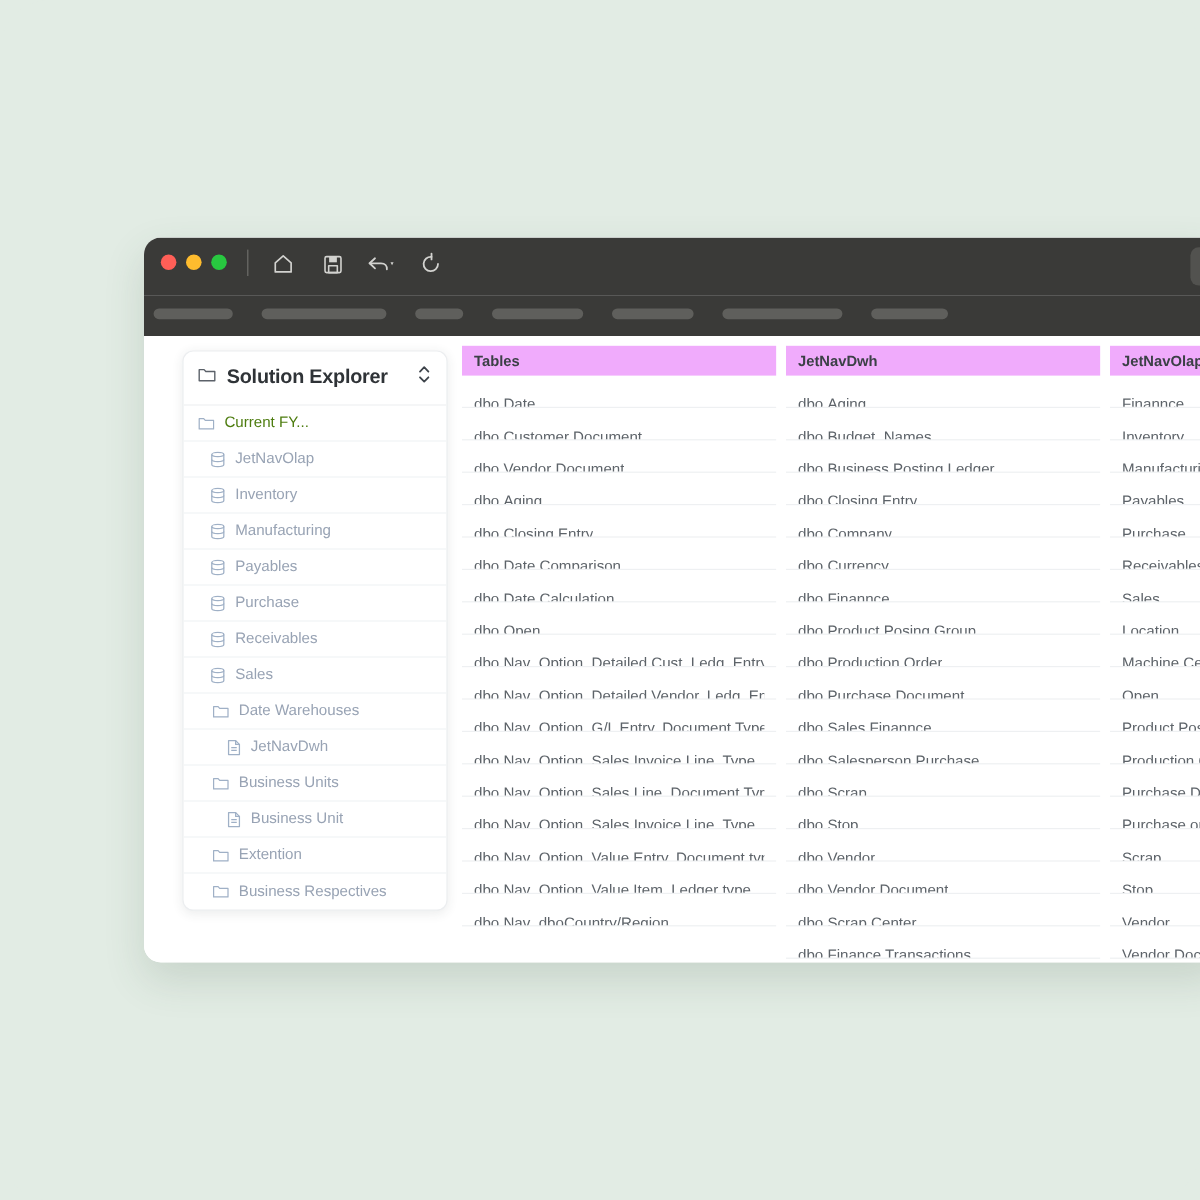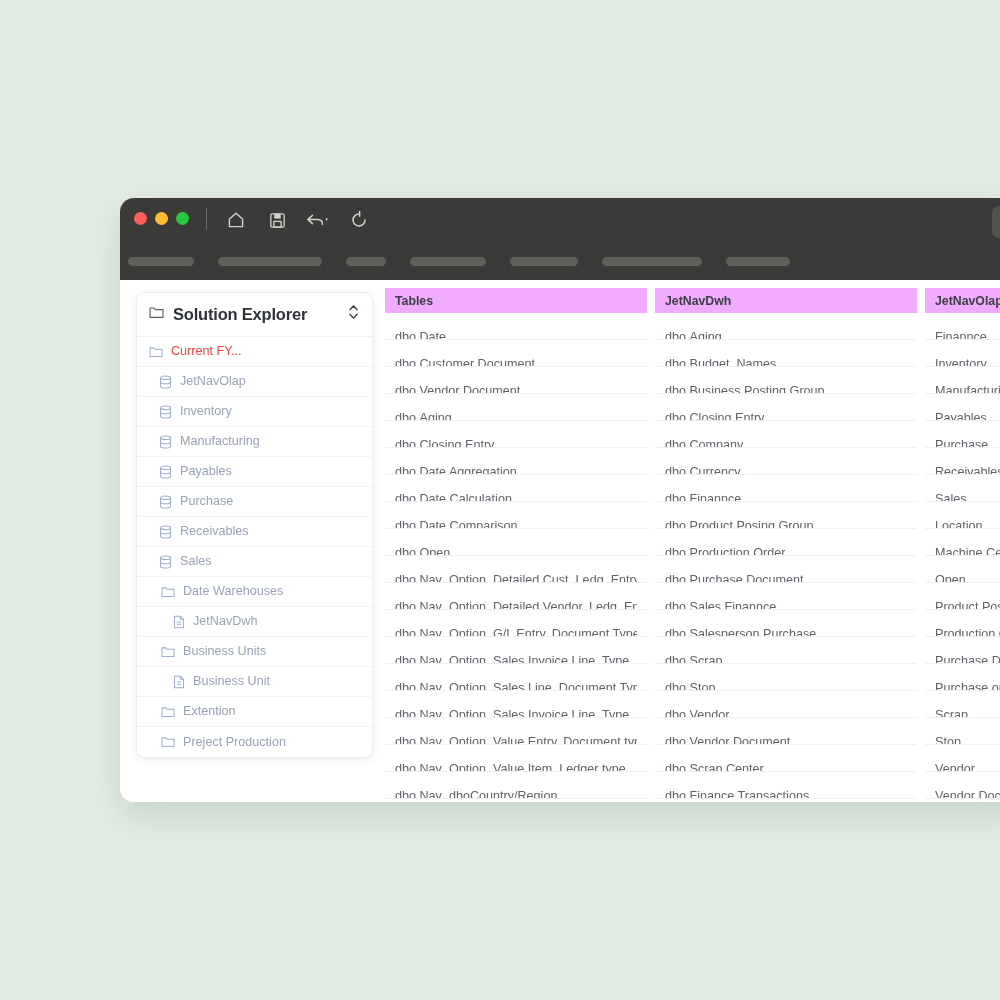--- a/index.html
+++ b/index.html
@@ -127,21 +127,21 @@
   #content {
     position: relative;
     height: 522px;
     background: #ffffff;
     display: flex;
   }
 
   
   #sidebar {
     width: 265px;
-    padding: 12px 12px 0 16px;
+    padding: 12px 12px 0 32px;
     flex: 0 0 auto;
   }
 
   #explorer-card {
     background: #ffffff;
     border: 1px solid #eceef0;
     border-radius: 9px;
     box-shadow: 0 2px 9px rgba(40, 60, 50, 0.09);
     overflow: hidden;
   }
@@ -173,21 +173,21 @@
     border-bottom: 1px solid #f1f3f5;
     font-size: 12.6px;
     cursor: pointer;
     white-space: nowrap;
   }
   .tree-item:last-child { border-bottom: none; }
   .tree-item .ico { margin-right: 8px; display: flex; flex: 0 0 auto; }
   .tree-item .lbl { line-height: 1; }
 
   .tree-item.lvl0 { padding-left: 12px; color: #4c5258; font-weight: normal; }
-  .tree-item.lvl0 .lbl { color: #ef4444; }
+  .tree-item.lvl0 .lbl { color: #4d7c0f; }
   .tree-item.lvl1 { padding-left: 22px; }
   .tree-item.lvl1 .lbl { color: #98a3b4; }
   .tree-item.lvl1b { padding-left: 24px; }
   .tree-item.lvl1b .lbl { color: #98a3b4; }
   .tree-item.lvl2 { padding-left: 36px; }
   .tree-item.lvl2 .lbl { color: #98a3b4; }
 
   
   #tables-area {
     flex: 1 1 auto;
@@ -446,21 +446,21 @@
                   </svg>
                 </span>
                 <span class="lbl">Extention</span>
               </div>
               <div class="tree-item lvl1b">
                 <span class="ico">
                   <svg width="14" height="12" viewBox="0 0 16 14" fill="none" stroke="#9fb0c6" stroke-width="1.2" stroke-linejoin="round">
                     <path d="M1 12.2 V2.2 H5.4 L6.9 3.9 H15 V12.2 Z"></path>
                   </svg>
                 </span>
-                <span class="lbl">Preject Production</span>
+                <span class="lbl">Business Respectives</span>
               </div>
             </div>
 
         </div>
       </div>
 
       <div id="tables-area">
           <div class="table-col col-0">
             <div class="col-header">Tables</div>
             <div class="col-row">
@@ -472,27 +472,24 @@
             <div class="col-row">
               <span class="cell-text">dbo.Vendor Document</span>
             </div>
             <div class="col-row">
               <span class="cell-text">dbo.Aging</span>
             </div>
             <div class="col-row">
               <span class="cell-text">dbo.Closing Entry</span>
             </div>
             <div class="col-row">
-              <span class="cell-text">dbo.Date Aggregation</span>
+              <span class="cell-text">dbo.Date Comparison</span>
             </div>
             <div class="col-row">
               <span class="cell-text">dbo.Date Calculation</span>
-            </div>
-            <div class="col-row">
-              <span class="cell-text">dbo.Date Comparison</span>
             </div>
             <div class="col-row">
               <span class="cell-text">dbo.Open</span>
             </div>
             <div class="col-row">
               <span class="cell-text">dbo.Nav_Option_Detailed Cust. Ledg. Entry...</span>
             </div>
             <div class="col-row">
               <span class="cell-text">dbo.Nav_Option_Detailed Vendor. Ledg. En...</span>
             </div>
@@ -520,21 +517,21 @@
           </div>
           <div class="table-col col-1">
             <div class="col-header">JetNavDwh</div>
             <div class="col-row">
               <span class="cell-text">dbo.Aging</span>
             </div>
             <div class="col-row">
               <span class="cell-text">dbo.Budget. Names</span>
             </div>
             <div class="col-row">
-              <span class="cell-text">dbo.Business Posting Group</span>
+              <span class="cell-text">dbo.Business Posting Ledger</span>
             </div>
             <div class="col-row">
               <span class="cell-text">dbo.Closing Entry</span>
             </div>
             <div class="col-row">
               <span class="cell-text">dbo.Company</span>
             </div>
             <div class="col-row">
               <span class="cell-text">dbo.Currency</span>
             </div>

